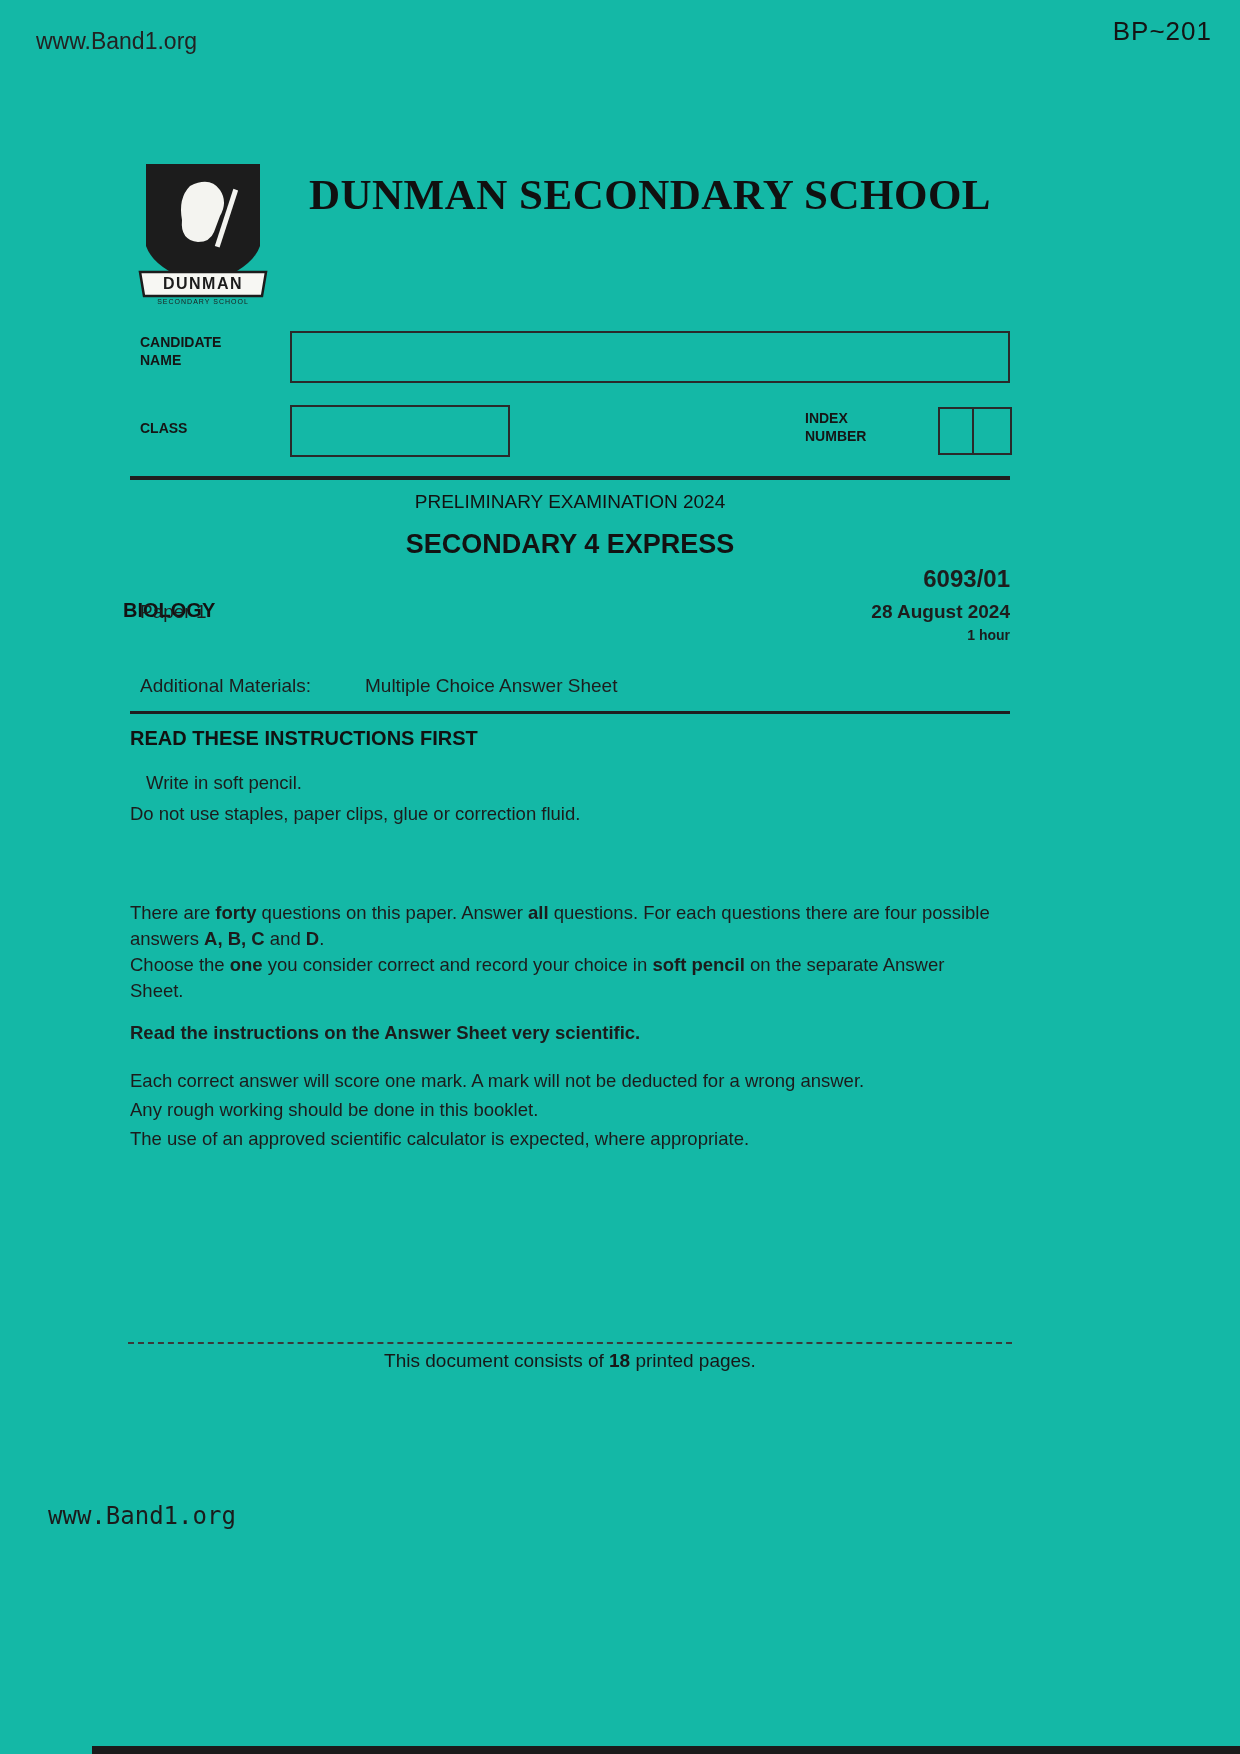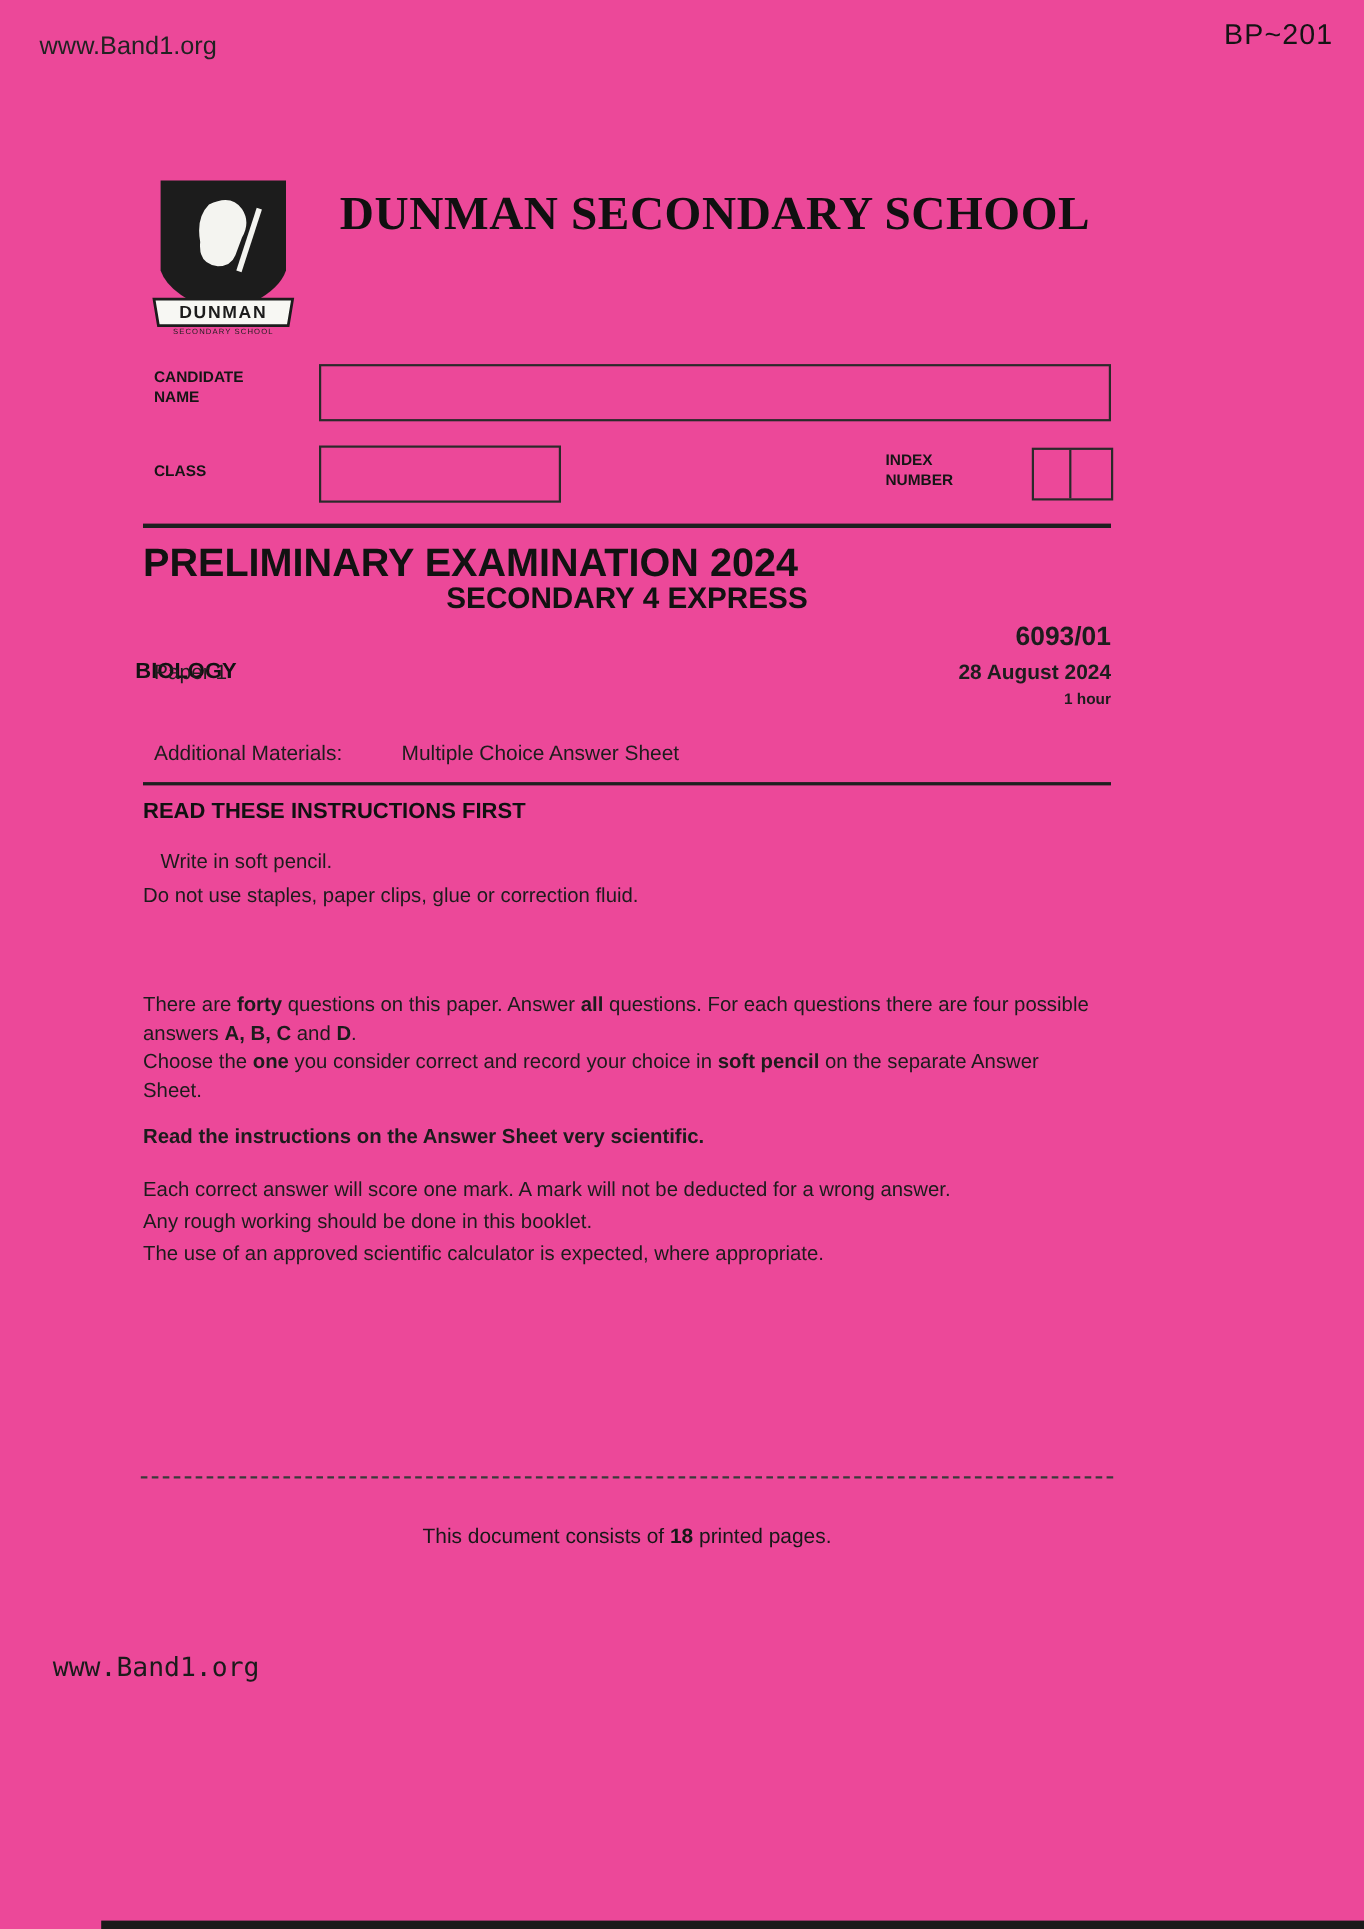--- a/index.html
+++ b/index.html
@@ -2,21 +2,21 @@
 <html><head>
 <meta charset="utf-8">
 <style>
   * { margin: 0; padding: 0; box-sizing: border-box; }
   html, body { background: #e8e8e6; }
   .page {
     position: relative;
     width: 1240px;
     height: 1754px;
     margin: 0 auto;
-    background: #ec4899;
+    background: #14b8a6;
     font-family: "Liberation Sans", sans-serif;
     color: #1d1d1d;
     overflow: hidden;
   }
   .wm-top {
     position: absolute; left: 36px; top: 28px;
     font-size: 23px; color: #222;
   }
   .bp-code {
     position: absolute; right: 28px; top: 16px;
@@ -56,21 +56,21 @@
     background: #2a2a2a;
   }
   .rule {
     position: absolute; left: 130px; width: 880px; height: 4px;
     background: #1f1f1f;
   }
   .rule-1 { top: 476px; }
   .rule-2 { top: 711px; height: 3px; }
   .exam-title {
     position: absolute; left: 130px; top: 491px; width: 880px;
-    font-weight: bold; font-size: 36px; color: #121212;
+    text-align: center; font-weight: normal; font-size: 19px; color: #121212;
   }
   .exam-subtitle {
     position: absolute; left: 130px; top: 529px; width: 880px;
     text-align: center; font-weight: bold; font-size: 27px; color: #121212;
   }
   .subject { position: absolute; left: 123px; top: 563px; font-weight: bold; font-size: 20px; color: #121212; margin-top: 36px; }
   .paper-no { position: absolute; left: 140px; top: 601px; font-size: 19px; }
   .paper-code { position: absolute; left: 130px; top: 565px; width: 880px; text-align: right; font-weight: bold; font-size: 24px; }
   .exam-date { position: absolute; left: 130px; top: 601px; width: 880px; text-align: right; font-weight: bold; font-size: 19px; }
   .exam-duration { position: absolute; left: 130px; top: 627px; width: 880px; text-align: right; font-weight: bold; font-size: 14px; }
@@ -89,21 +89,21 @@
   .p6 { top: 1020px; font-weight: bold; }
   .p7 { top: 1068px; }
   .p8 { top: 1097px; }
   .p9 { top: 1126px; }
   .dashed-rule {
     position: absolute; left: 128px; top: 1342px; width: 884px; height: 0;
     border-top: 2px dashed #3a3a3a;
   }
   .page-count {
     position: absolute; left: 130px; top: 1350px; width: 880px;
-    text-align: center; font-size: 19px; color: #181818; margin-top: 37px;
+    text-align: center; font-size: 19px; color: #181818;
   }
   .wm-bottom {
     position: absolute; left: 48px; top: 1502px;
     font-family: "DejaVu Sans Mono", monospace;
     font-size: 24px; color: #1b1b1b;
   }
   .scan-bar {
     position: absolute; left: 92px; right: 0; bottom: 0; height: 8px;
     background: #1a1a1a;
   }

